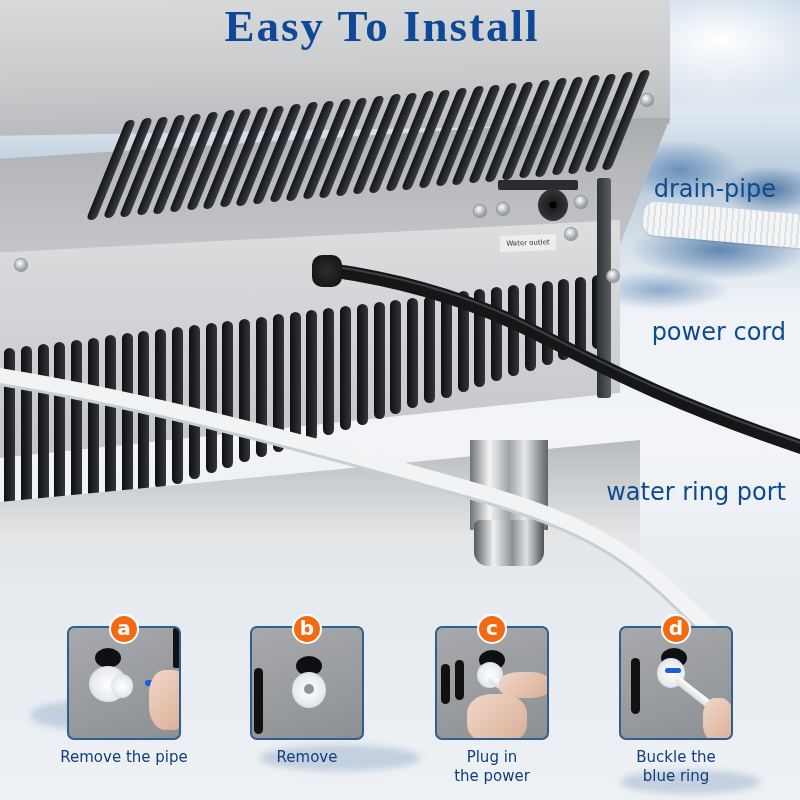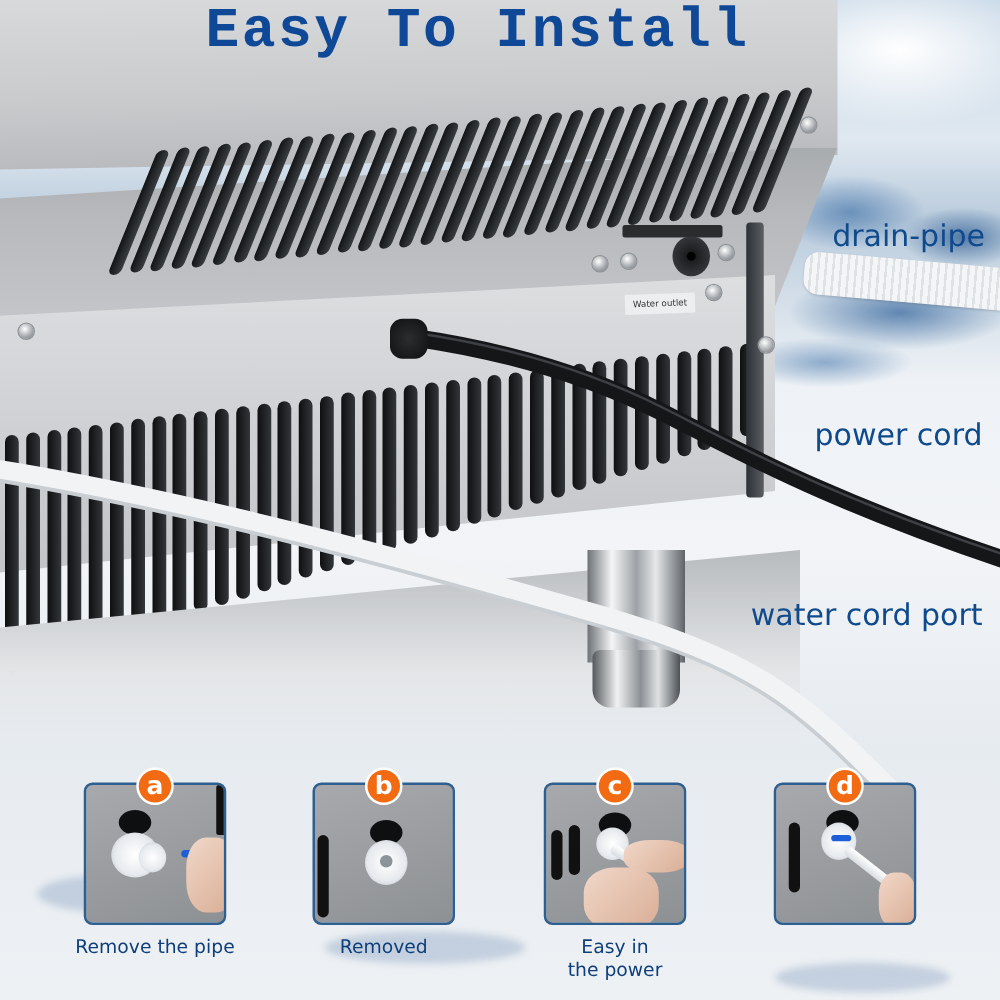--- a/index.html
+++ b/index.html
@@ -83,28 +83,28 @@
   .inlet-post { position: absolute; left: 470px; top: 440px; width: 78px; height: 90px;
     background: linear-gradient(90deg, #6e7276 0%, #f4f5f6 25%, #9ea2a6 50%, #e6e8ea 70%, #5f6367 100%); }
   .inlet-foot { position: absolute; left: 474px; top: 520px; width: 70px; height: 46px; border-radius: 6px 6px 14px 14px;
     background: linear-gradient(90deg, #55595d 0%, #f0f1f2 28%, #8c9094 55%, #dfe1e3 75%, #4d5155 100%); }
 
   svg.overlay { position: absolute; left: 0; top: 0; width: 800px; height: 800px; }
 
   
   .title {
     position: absolute; left: 0; top: 0; width: 764px; text-align: center;
-    font-family: Liberation Mono, monospace; font-weight: bold; font-size: 45px; letter-spacing: 2px;
+    font-family: Liberation Serif, serif; font-weight: bold; font-size: 45px; letter-spacing: 2px;
     color: #0f4896; line-height: 52px;
   }
   .label {
     position: absolute; font-family: "DejaVu Sans", sans-serif; font-size: 24px; color: #0f4a8c; white-space: nowrap;
   }
-  .lbl-drain { right: 12px; top: 175px; }
-  .lbl-power { right: 14px; top: 334px; }
+  .lbl-drain { right: 24px; top: 175px; }
+  .lbl-power { right: 14px; top: 318px; }
   .lbl-inlet { right: 14px; top: 478px; }
 
   
   .steps { position: absolute; left: 0; top: 618px; width: 800px; height: 182px; }
   .step { position: absolute; top: 0; width: 184px; text-align: center; }
   .step-photo {
     position: relative; margin: 8px auto 0; width: 114px; height: 114px; border-radius: 7px;
     border: 2px solid #2f5f8f; overflow: hidden; background: linear-gradient(160deg, #a7a9ac 0%, #8e9194 100%);
   }
   .badge {
@@ -229,21 +229,21 @@
     <path d="M330 270 C 400 280, 470 300, 530 330 S 660 400, 810 450" stroke="#151617" stroke-width="14" fill="none" stroke-linecap="round"></path>
     <path d="M330 266 C 400 276, 470 296, 530 326 S 660 396, 810 446" stroke="#3d4044" stroke-width="2" fill="none"></path>
     <path d="M-10 375 C 150 400, 330 450, 470 490 S 640 560, 720 640" stroke="#f1f3f5" stroke-width="17" fill="none" stroke-linecap="round"></path>
     <path d="M-10 383 C 150 408, 330 458, 470 498 S 636 568, 714 646" stroke="#c9ced3" stroke-width="3" fill="none"></path>
   </svg>
   <div class="cord-grommet"></div>
 
   <div class="title">Easy To Install</div>
   <div class="label lbl-drain">drain-pipe</div>
   <div class="label lbl-power">power cord</div>
-  <div class="label lbl-inlet">water cord port</div>
+  <div class="label lbl-inlet">water ring port</div>
 
   <div class="steps">
 
     <div class="step" style="left:32px">
       <div class="step-photo">
         <div class="hole" style="left:26px;top:20px"></div>
         <div class="plug" style="left:20px;top:38px;width:38px;height:36px"></div>
         <div class="plug" style="left:42px;top:46px;width:22px;height:24px"></div>
         <div class="blue-ring" style="left:76px;top:52px"></div>
         <div class="finger" style="left:80px;top:42px;width:40px;height:60px"></div>
@@ -257,47 +257,51 @@
 
     <div class="step" style="left:215px">
       <div class="step-photo">
         <div class="slot" style="left:2px;top:40px;height:66px"></div>
         <div class="hole" style="left:44px;top:28px"></div>
         <div class="plug" style="left:40px;top:44px;width:34px;height:36px"></div>
         <div class="hole" style="left:52px;top:56px;width:10px;height:10px;background:#8d939a"></div>
       </div>
       <div class="badge">b</div>
       <div class="step-caption">
-        <div>Removed</div>
+        <div>Remove</div>
         <div></div>
       </div>
     </div>
 
     <div class="step" style="left:400px">
       <div class="step-photo">
         <div class="slot" style="left:4px;top:36px;height:40px"></div>
         <div class="slot" style="left:18px;top:32px;height:40px"></div>
         <div class="hole" style="left:42px;top:22px"></div>
         <div class="plug" style="left:40px;top:34px;width:26px;height:26px"></div>
         <div class="tube" style="left:50px;top:54px;width:30px;transform:rotate(30deg)"></div>
         <div class="finger" style="left:62px;top:44px;width:52px;height:26px"></div>
         <div class="finger" style="left:30px;top:66px;width:60px;height:50px"></div>
       </div>
       <div class="badge">c</div>
       <div class="step-caption">
-        <div>Easy in</div>
+        <div>Plug in</div>
         <div>the power</div>
       </div>
     </div>
 
     <div class="step" style="left:584px">
       <div class="step-photo">
         <div class="slot" style="left:10px;top:30px;height:56px"></div>
         <div class="hole" style="left:40px;top:20px"></div>
         <div class="plug" style="left:36px;top:30px;width:28px;height:30px"></div>
         <div class="blue-ring" style="left:44px;top:40px;width:16px;height:5px"></div>
         <div class="tube" style="left:50px;top:64px;width:54px;transform:rotate(38deg)"></div>
         <div class="finger" style="left:82px;top:70px;width:30px;height:44px"></div>
       </div>
       <div class="badge">d</div>
+      <div class="step-caption">
+        <div>Buckle the</div>
+        <div>blue ring</div>
+      </div>
     </div>
   </div>
 </div>
 
 </body></html>

